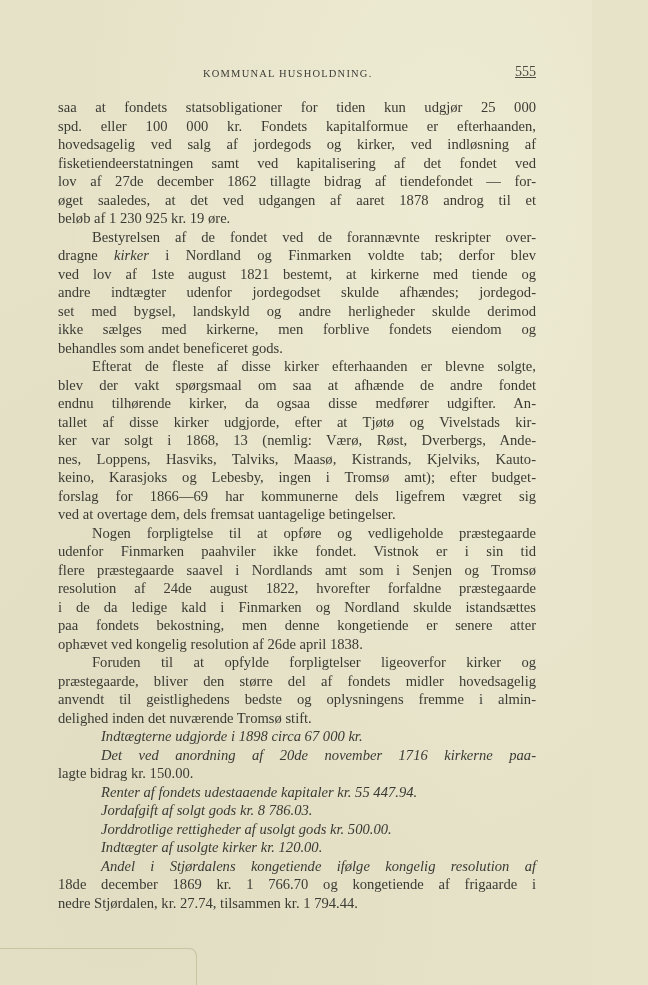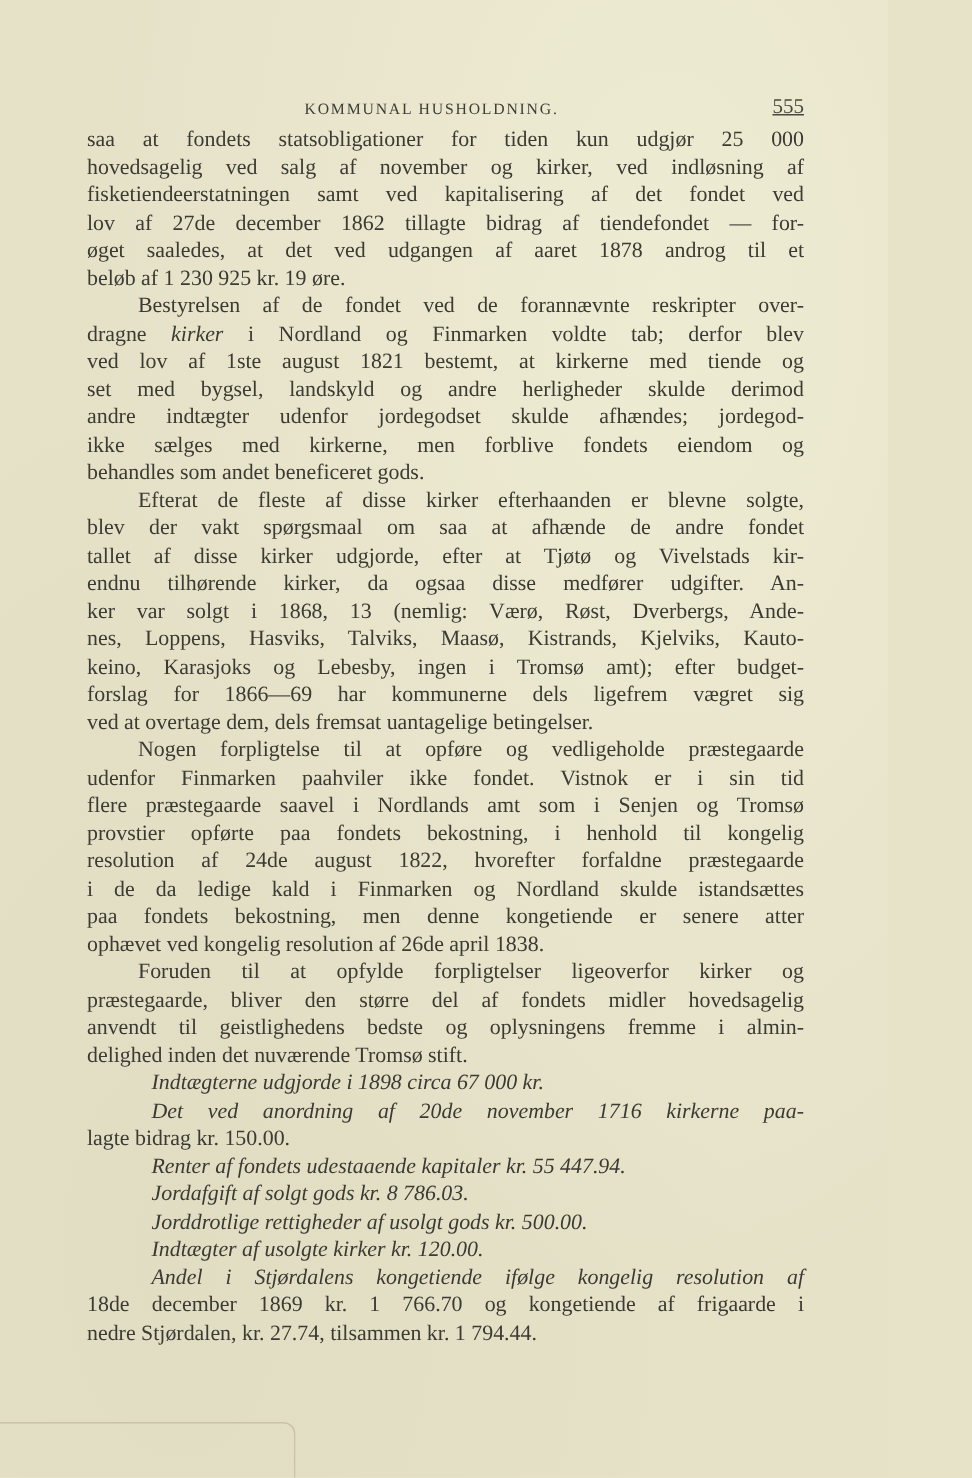--- a/index.html
+++ b/index.html
@@ -22,21 +22,21 @@
   }
   .running-title {
     position: absolute; left: 145px; top: 4px;
     font-size: 10.5px; letter-spacing: 1.2px; color: #3d3c35;
   }
   .page-number {
     position: absolute; right: 0; top: 0;
     font-size: 14px; color: #4a483f; text-decoration: underline;
   }
   .body-text {
-    position: absolute; left: 58px; top: 84px; width: 478px;
+    position: absolute; left: 58px; top: 98px; width: 478px;
   }
   .line {
     display: block; height: 18.5px; line-height: 18.5px;
     font-size: 14.6px; white-space: nowrap;
     text-align: justify; text-align-last: justify;
   }
   .line.last { text-align-last: left; }
   .line.indent { padding-left: 34px; }
   .line.indent2 { padding-left: 43px; font-style: italic; }
   em { font-style: italic; }
@@ -50,45 +50,45 @@
 <body>
 
 <div class="page">
   <div class="running-head">
     <span class="running-title">KOMMUNAL HUSHOLDNING.</span>
     <span class="page-number">555</span>
   </div>
 
   <div class="body-text" id="body-text">
       <span class="line ">saa at fondets statsobligationer for tiden kun udgjør 25 000</span>
-      <span class="line ">hovedsagelig ved salg af november og kirker, ved indløsning af</span>
+      <span class="line ">spd. eller 100 000 kr. Fondets kapitalformue er efterhaanden,</span>
+      <span class="line ">hovedsagelig ved salg af jordegods og kirker, ved indløsning af</span>
       <span class="line ">fisketiendeerstatningen samt ved kapitalisering af det fondet ved</span>
       <span class="line ">lov af 27de december 1862 tillagte bidrag af tiendefondet — for-</span>
       <span class="line ">øget saaledes, at det ved udgangen af aaret 1878 androg til et</span>
       <span class="line last">beløb af 1 230 925 kr. 19 øre.</span>
       <span class="line indent">Bestyrelsen af de fondet ved de forannævnte reskripter over-</span>
       <span class="line ">dragne <em>kirker</em> i Nordland og Finmarken voldte tab; derfor blev</span>
       <span class="line ">ved lov af 1ste august 1821 bestemt, at kirkerne med tiende og</span>
+      <span class="line ">andre indtægter udenfor jordegodset skulde afhændes; jordegod-</span>
       <span class="line ">set med bygsel, landskyld og andre herligheder skulde derimod</span>
-      <span class="line ">andre indtægter udenfor jordegodset skulde afhændes; jordegod-</span>
       <span class="line ">ikke sælges med kirkerne, men forblive fondets eiendom og</span>
       <span class="line last">behandles som andet beneficeret gods.</span>
       <span class="line indent">Efterat de fleste af disse kirker efterhaanden er blevne solgte,</span>
       <span class="line ">blev der vakt spørgsmaal om saa at afhænde de andre fondet</span>
+      <span class="line ">endnu tilhørende kirker, da ogsaa disse medfører udgifter. An-</span>
       <span class="line ">tallet af disse kirker udgjorde, efter at Tjøtø og Vivelstads kir-</span>
-      <span class="line ">endnu tilhørende kirker, da ogsaa disse medfører udgifter. An-</span>
       <span class="line ">ker var solgt i 1868, 13 (nemlig: Værø, Røst, Dverbergs, Ande-</span>
       <span class="line ">nes, Loppens, Hasviks, Talviks, Maasø, Kistrands, Kjelviks, Kauto-</span>
       <span class="line ">keino, Karasjoks og Lebesby, ingen i Tromsø amt); efter budget-</span>
       <span class="line ">forslag for 1866—69 har kommunerne dels ligefrem vægret sig</span>
       <span class="line last">ved at overtage dem, dels fremsat uantagelige betingelser.</span>
       <span class="line indent">Nogen forpligtelse til at opføre og vedligeholde præstegaarde</span>
       <span class="line ">udenfor Finmarken paahviler ikke fondet. Vistnok er i sin tid</span>
       <span class="line ">flere præstegaarde saavel i Nordlands amt som i Senjen og Tromsø</span>
-      <span class="line ">provstier opførte paa fondets bekostning, i henhold til kongelig</span>
       <span class="line ">resolution af 24de august 1822, hvorefter forfaldne præstegaarde</span>
       <span class="line ">i de da ledige kald i Finmarken og Nordland skulde istandsættes</span>
       <span class="line ">paa fondets bekostning, men denne kongetiende er senere atter</span>
       <span class="line last">ophævet ved kongelig resolution af 26de april 1838.</span>
       <span class="line indent">Foruden til at opfylde forpligtelser ligeoverfor kirker og</span>
       <span class="line ">præstegaarde, bliver den større del af fondets midler hovedsagelig</span>
       <span class="line ">anvendt til geistlighedens bedste og oplysningens fremme i almin-</span>
       <span class="line last">delighed inden det nuværende Tromsø stift.</span>
       <span class="line indent2 last">Indtægterne udgjorde i 1898 circa 67 000 kr.</span>
       <span class="line indent2">Det ved anordning af 20de november 1716 kirkerne paa-</span>

